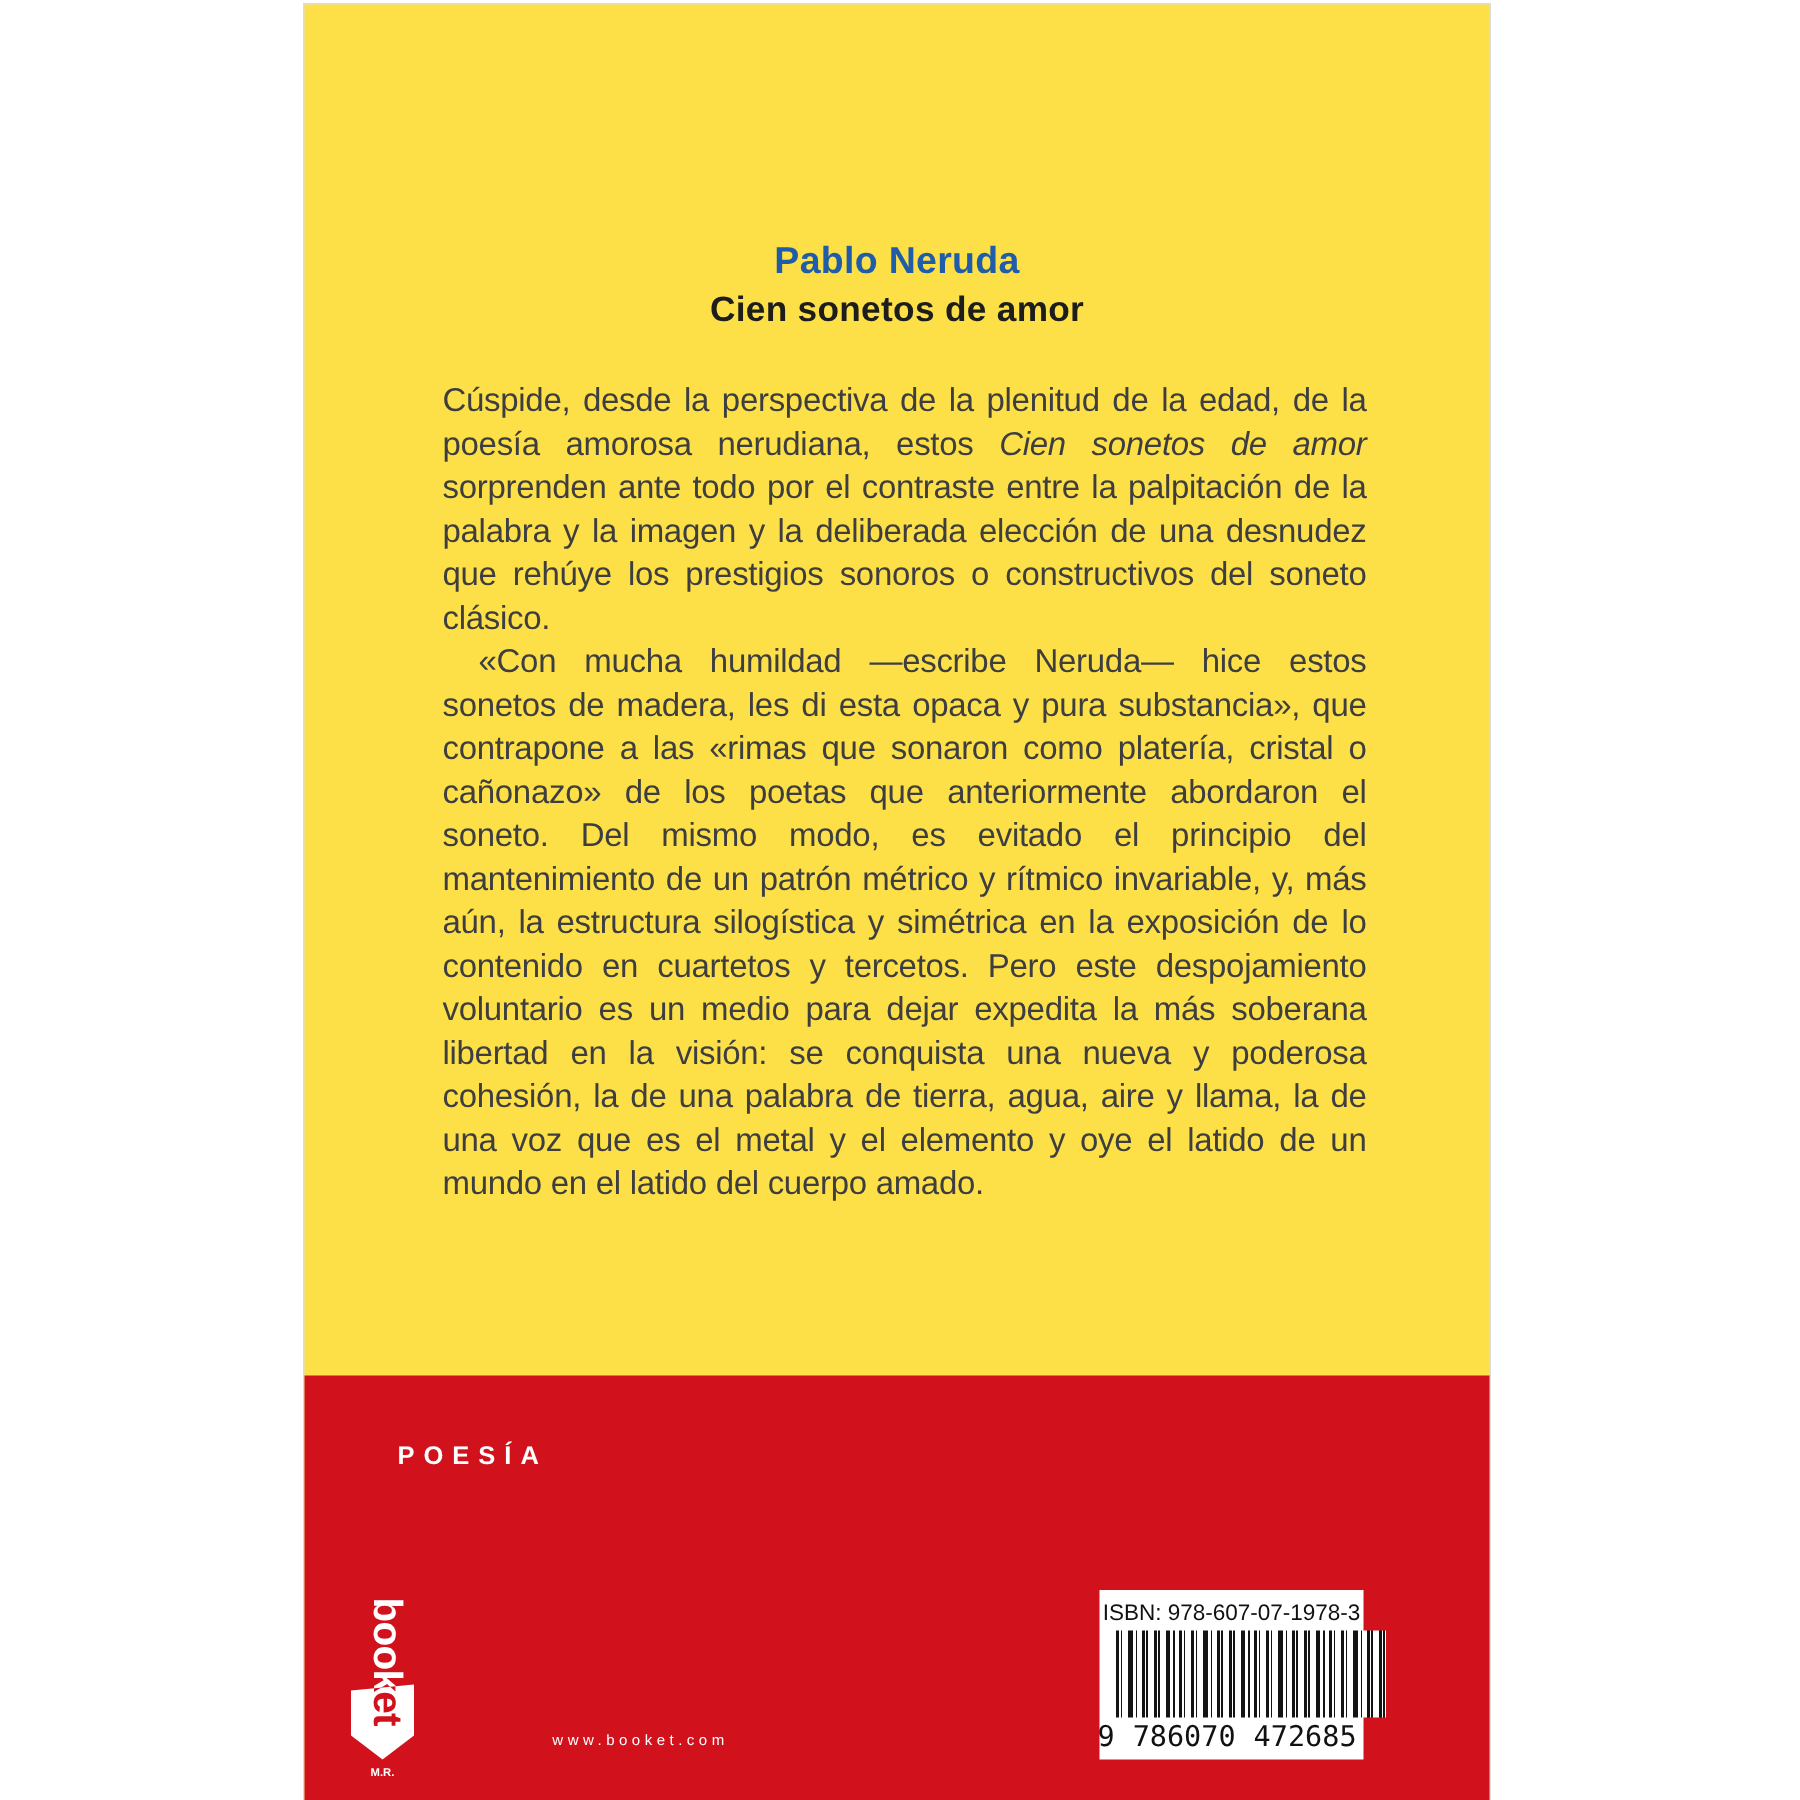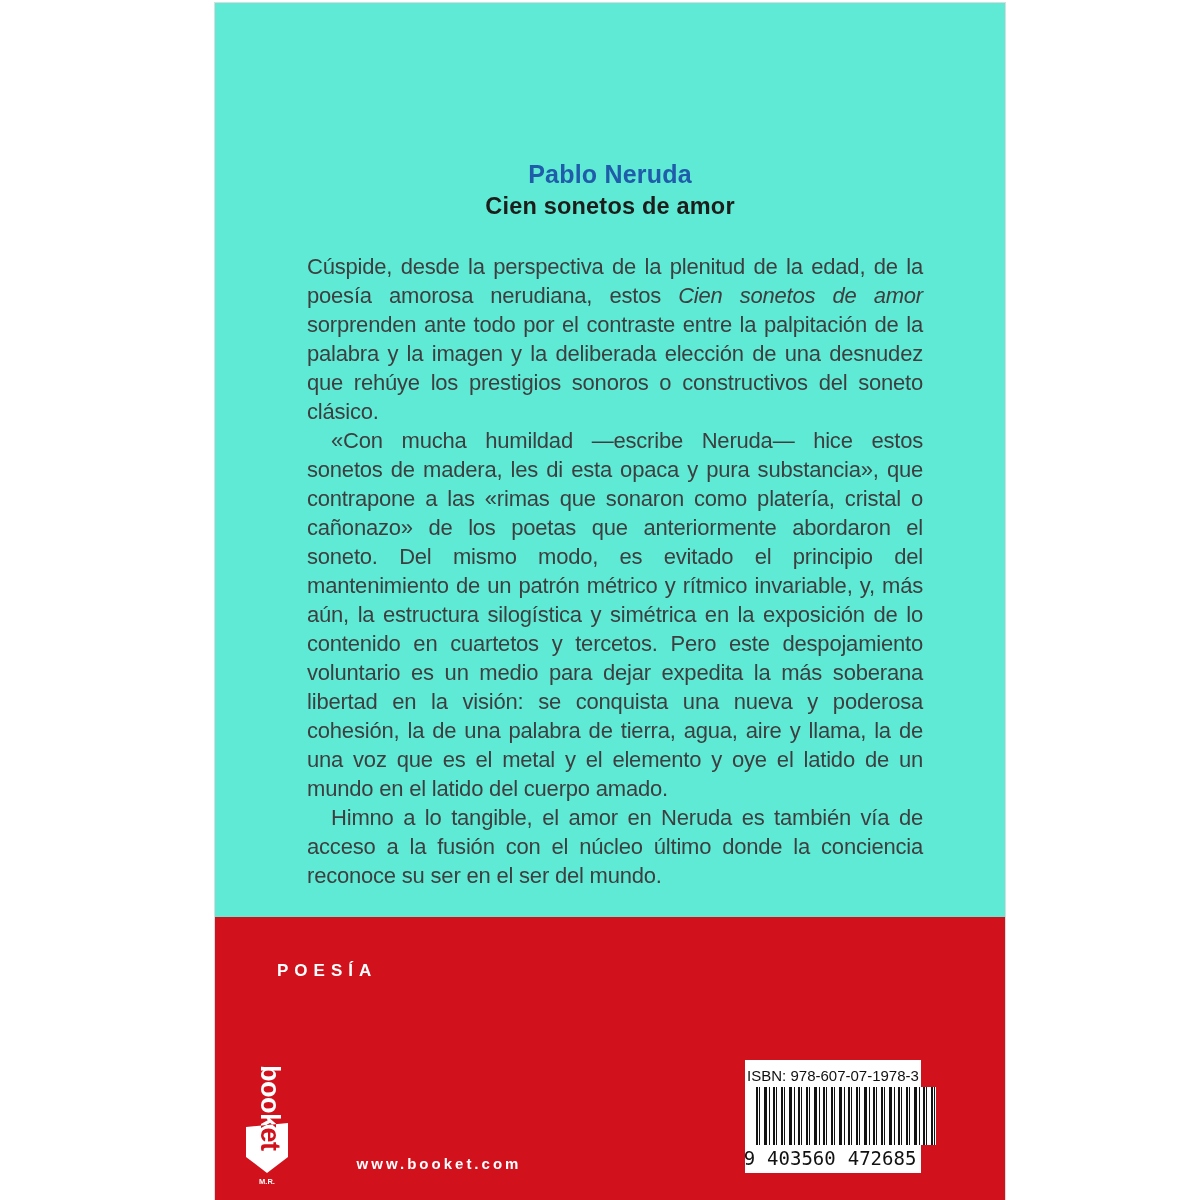--- a/index.html
+++ b/index.html
@@ -1,33 +1,33 @@
 <!DOCTYPE html>
 <html><head>
 <meta charset="utf-8">
 <style>
   html,body{margin:0;padding:0;background:#ffffff;}
   .stage{position:relative;width:1200px;height:1200px;background:#ffffff;overflow:hidden;
          font-family:"Liberation Sans",sans-serif;}
-  .book{position:absolute;left:215px;top:3px;width:790px;height:1197px;background:#5eead4;
+  .book{position:absolute;left:203px;top:3px;width:790px;height:1197px;background:#fde047;
         box-shadow:0 0 0 1px #dcdcdc;}
   .author{position:absolute;left:0;top:157px;width:100%;text-align:center;
           font-size:25px;font-weight:bold;color:#1f5ca9;letter-spacing:0.2px;}
   .booktitle{position:absolute;left:0;top:190px;width:100%;text-align:center;
           font-size:23.5px;font-weight:bold;color:#1d1d1b;letter-spacing:0.2px;}
   .synopsis{position:absolute;left:92px;top:249px;width:616px;
           font-size:22px;line-height:29px;color:#3e3e40;text-align:justify;letter-spacing:-0.2px;}
   .synopsis p{margin:0;padding:0;}
   .synopsis p.indent{text-indent:24px;}
   .synopsis .ital{font-style:italic;}
   .red-band{position:absolute;left:0;top:914px;right:0;bottom:0;background:#d1121c;padding-left:45px;}
   .category{position:absolute;left:62px;top:44px;color:#ffffff;font-weight:bold;
           font-size:17px;letter-spacing:6px;}
   .website{position:absolute;left:104px;top:238px;width:240px;text-align:center;color:#ffffff;
-          font-weight:bold;font-size:15px;letter-spacing:3px;}
+          font-weight:normal;font-size:10px;letter-spacing:3px;}
   .booket-logo{position:absolute;left:22px;top:142px;width:60px;height:132px;}
   .whitebox{position:absolute;background:#ffffff;top:143px;height:113px;}
   .seix-box{left:387px;width:135px;}
   .barcode-box{left:530px;width:176px;}
   .archer{position:absolute;left:31px;top:5px;width:72px;height:74px;}
   .seix-name{position:absolute;left:0;top:80px;width:100%;text-align:center;
           font-family:"Liberation Serif",serif;font-size:21px;color:#141414;letter-spacing:0.5px;}
   .seix-mr{position:absolute;right:14px;top:101px;font-size:6.5px;font-weight:bold;color:#141414;}
   .isbn-label{position:absolute;left:0;top:7px;width:100%;text-align:center;
           font-size:15px;color:#111111;}
@@ -51,21 +51,20 @@
 
 <div class="stage">
   <div class="book">
 
     <div class="author">Pablo Neruda</div>
     <div class="booktitle">Cien sonetos de amor</div>
 
     <div class="synopsis">
       <p><span>Cúspide, desde la perspectiva de la plenitud de la edad, de la poesía amorosa nerudiana, estos </span><span class="ital">Cien sonetos de amor</span><span> sorprenden ante todo por el contraste entre la palpitación de la palabra y la imagen y la deliberada elección de una desnudez que rehúye los prestigios sonoros o constructivos del soneto clásico.</span></p>
       <p class="indent">«Con mucha humildad —escribe Neruda— hice estos sonetos de madera, les di esta opaca y pura substancia», que contrapone a las «rimas que sonaron como platería, cristal o cañonazo» de los poetas que anteriormente abordaron el soneto. Del mismo modo, es evitado el principio del mantenimiento de un patrón métrico y rítmico invariable, y, más aún, la estructura silogística y simétrica en la exposición de lo contenido en cuartetos y tercetos. Pero este despojamiento voluntario es un medio para dejar expedita la más soberana libertad en la visión: se conquista una nueva y poderosa cohesión, la de una palabra de tierra, agua, aire y llama, la de una voz que es el metal y el elemento y oye el latido de un mundo en el latido del cuerpo amado.</p>
-      <p class="indent">Himno a lo tangible, el amor en Neruda es también vía de acceso a la fusión con el núcleo último donde la conciencia reconoce su ser en el ser del mundo.</p>
     </div>
 
     <div class="red-band">
 
       <div class="category">POESÍA</div>
 
       <svg class="booket-logo" viewBox="0 0 60 132" xmlns="http://www.w3.org/2000/svg">
         <defs>
           <clipPath id="pocketClip">
             <path d="M9 68 L51 64 L51 98 L30 114 L9 98 Z"></path>
@@ -81,21 +80,21 @@
 
       <div class="website">www.booket.com</div>
 
 
       <div class="whitebox barcode-box">
         <div class="isbn-label">ISBN: 978-607-07-1978-3</div>
         <div class="bars"></div>
         <div class="digits-row">
           <span class="digit-group">9</span>
           <span class="guard"></span>
-          <span class="digit-group">403560</span>
+          <span class="digit-group">786070</span>
           <span class="guard"></span>
           <span class="digit-group">472685</span>
           <span class="guard"></span>
         </div>
       </div>
 
     </div>
   </div>
 </div>
 

